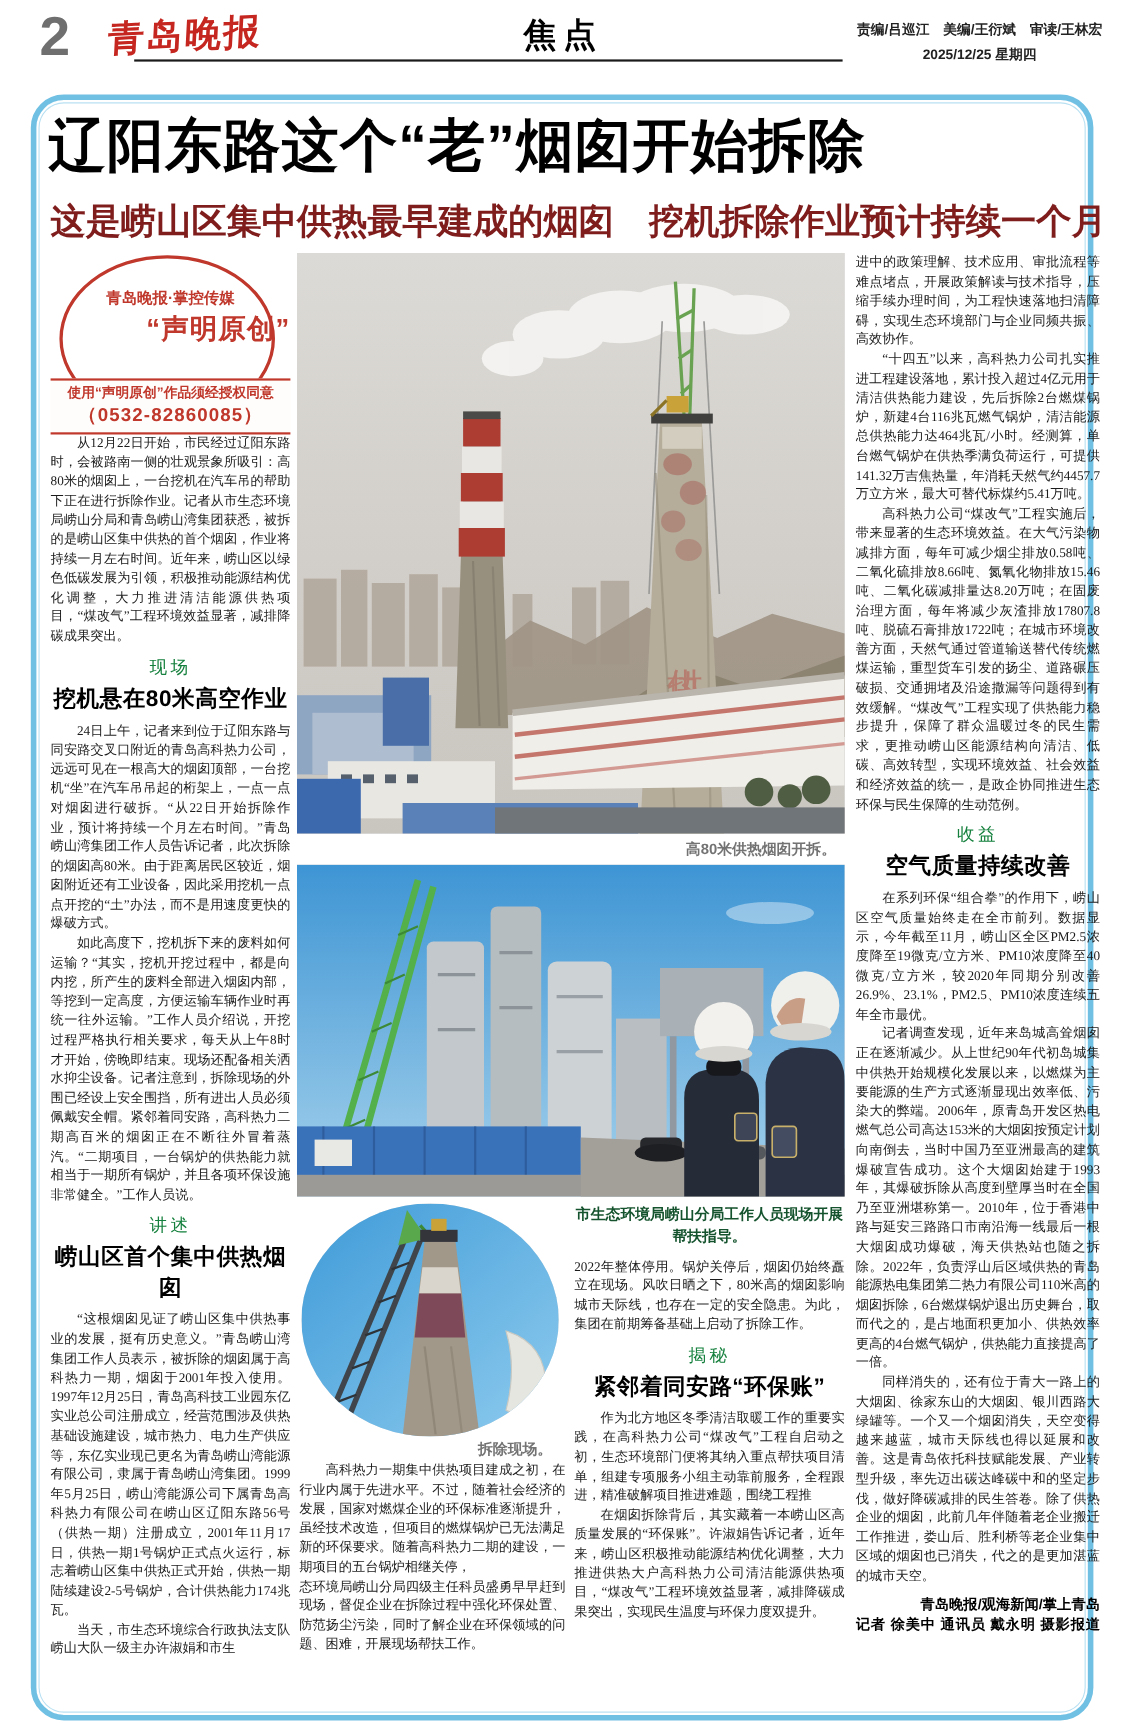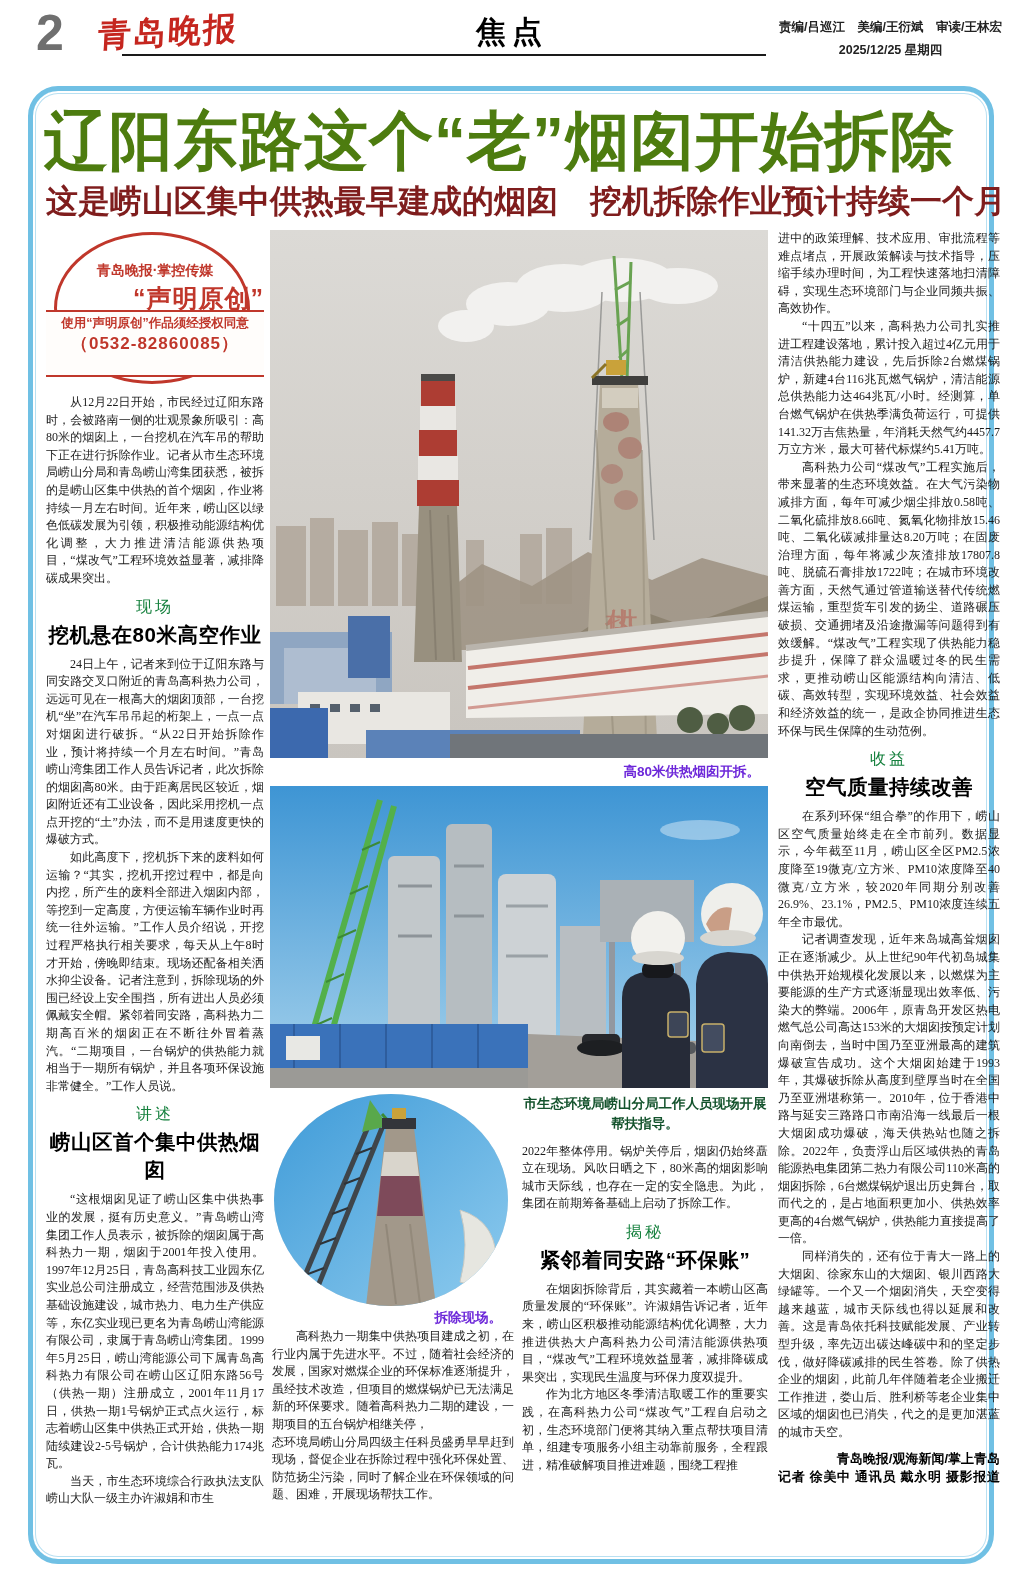--- a/index.html
+++ b/index.html
@@ -12,21 +12,21 @@
             transform:rotate(-3deg) skewX(-6deg);letter-spacing:2px;}
   .header-rule{position:absolute;left:122px;top:54px;width:644px;height:2px;background:#1a1a1a;}
   .section-title{position:absolute;left:0;top:12px;width:1024px;text-align:center;font-size:30px;
             font-weight:900;color:#000;font-family:"Liberation Sans",sans-serif;letter-spacing:6px;}
   .credits{position:absolute;right:22px;top:16px;text-align:center;font-size:12.5px;font-weight:bold;
             color:#222;font-family:"Liberation Sans",sans-serif;line-height:1.85;}
   
   .frame{position:absolute;left:28px;top:86px;width:956px;height:1468px;border:5px solid #70c0e4;
          border-radius:30px;background:#fff;box-shadow:inset 0 0 0 2px #ffffff, inset 0 0 0 3px #b8e0f2;}
   
-  .headline{position:absolute;left:44px;top:98px;width:946px;font-size:64px;font-weight:900;color:#4d7c0f;
+  .headline{position:absolute;left:44px;top:98px;width:946px;font-size:52px;font-weight:900;color:#000000;
             font-family:"Liberation Sans",sans-serif;white-space:nowrap;letter-spacing:1px;}
   .subheadline{position:absolute;left:46px;top:180px;width:940px;font-size:32px;font-weight:800;color:#7f1d1d;
             font-family:"Liberation Sans",sans-serif;white-space:nowrap;}
   
   .col{position:absolute;overflow:hidden;}
   .col-left{left:46px;top:230px;width:218px;height:1322px;}
   .col-mid-left{left:272px;top:1328px;width:242px;height:226px;}
   .col-mid-right{left:522px;top:1094px;width:246px;height:460px;}
   .col-right{left:778px;top:230px;width:222px;height:1324px;}
   .bp{font-size:12px;line-height:17.6px;text-align:justify;text-indent:2em;color:#1b1b1b;margin:0;}
@@ -35,31 +35,31 @@
   .sec .kicker{display:block;font-size:16px;letter-spacing:3px;color:#15803d;margin-bottom:3px;}
   .sec .title{display:block;font-size:20.5px;font-weight:900;color:#000;letter-spacing:0.5px;
               font-family:"Liberation Sans",sans-serif;}
   
   .stamp{position:relative;height:150px;margin:2px 0 12px;}
   .stamp-ellipse{position:absolute;left:8px;top:0;width:190px;height:146px;border:3px solid #c0372b;border-radius:50%;}
   .stamp-brand{position:absolute;left:0;width:100%;top:30px;text-align:center;color:#c0372b;font-weight:bold;
                font-size:14px;font-family:"Liberation Sans",sans-serif;}
   .stamp-claim{position:absolute;left:0;width:100%;top:50px;text-align:right;color:#c0372b;font-weight:900;
                font-size:25px;letter-spacing:1px;font-family:"Liberation Sans",sans-serif;}
-  .stamp-box{position:absolute;left:-6px;right:-6px;top:78px;background:#fffdfb;border:2.5px solid #c0372b;
-             text-align:center;padding:3px 0 20px;}
+  .stamp-box{position:absolute;left:-6px;right:-6px;top:112px;background:#fffdfb;border:2.5px solid #c0372b;
+             text-align:center;padding:3px 0 4px;}
   .stamp-notice{font-size:12.5px;font-weight:bold;color:#c0372b;font-family:"Liberation Sans",sans-serif;}
   .stamp-phone{font-size:17px;font-weight:bold;color:#c0372b;letter-spacing:1px;font-family:"Liberation Sans",sans-serif;}
   
   .photo{position:absolute;overflow:hidden;background:#ddd;}
   .photo svg{display:block;}
   .photo1{left:270px;top:230px;width:498px;height:528px;}
   .photo2{left:270px;top:786px;width:498px;height:302px;}
   .photo3{left:274px;top:1094px;width:234px;height:212px;border-radius:50%;}
-  .caption{position:absolute;font-size:13.5px;font-weight:bold;color:#6d28d9;
+  .caption{position:absolute;font-size:13.5px;font-weight:bold;color:#737373;
            font-family:"Liberation Sans",sans-serif;line-height:1.5;}
   .cap1{left:270px;top:762px;width:490px;text-align:right;}
   .cap2{text-align:center;margin:0 0 8px;font-size:13.5px;font-weight:bold;
         font-family:"Liberation Sans",sans-serif;line-height:1.5;color:#14532d;}
   .cap3{left:274px;top:1308px;width:228px;text-align:right;}
   
   .byline1{font-size:13px;font-weight:bold;font-family:"Liberation Sans",sans-serif;text-align:right;
            margin-top:8px;color:#000;}
   .byline2{font-size:13px;font-weight:bold;font-family:"Liberation Sans",sans-serif;text-align:justify;
            text-align-last:justify;color:#000;}
@@ -310,22 +310,22 @@
     <p class="bp noind">态环境局崂山分局四级主任科员盛勇早早赶到现场，督促企业在拆除过程中强化环保处置、防范扬尘污染，同时了解企业在环保领域的问题、困难，开展现场帮扶工作。</p>
   </div>
 
   <div class="col col-mid-right">
     <div class="cap2">市生态环境局崂山分局工作人员现场开展帮扶指导。</div>
     <p class="bp noind">2022年整体停用。锅炉关停后，烟囱仍始终矗立在现场。风吹日晒之下，80米高的烟囱影响城市天际线，也存在一定的安全隐患。为此，集团在前期筹备基础上启动了拆除工作。</p>
     <div class="sec">
       <span class="kicker">揭秘</span>
       <span class="title">紧邻着同安路“环保账”</span>
     </div>
+    <p class="bp">作为北方地区冬季清洁取暖工作的重要实践，在高科热力公司“煤改气”工程自启动之初，生态环境部门便将其纳入重点帮扶项目清单，组建专项服务小组主动靠前服务，全程跟进，精准破解项目推进难题，围绕工程推</p>
     <p class="bp">在烟囱拆除背后，其实藏着一本崂山区高质量发展的“环保账”。许淑娟告诉记者，近年来，崂山区积极推动能源结构优化调整，大力推进供热大户高科热力公司清洁能源供热项目，“煤改气”工程环境效益显著，减排降碳成果突出，实现民生温度与环保力度双提升。</p>
-    <p class="bp">作为北方地区冬季清洁取暖工作的重要实践，在高科热力公司“煤改气”工程自启动之初，生态环境部门便将其纳入重点帮扶项目清单，组建专项服务小组主动靠前服务，全程跟进，精准破解项目推进难题，围绕工程推</p>
   </div>
 
   <div class="col col-right">
     <p class="bp noind">进中的政策理解、技术应用、审批流程等难点堵点，开展政策解读与技术指导，压缩手续办理时间，为工程快速落地扫清障碍，实现生态环境部门与企业同频共振、高效协作。</p>
     <p class="bp">“十四五”以来，高科热力公司扎实推进工程建设落地，累计投入超过4亿元用于清洁供热能力建设，先后拆除2台燃煤锅炉，新建4台116兆瓦燃气锅炉，清洁能源总供热能力达464兆瓦/小时。经测算，单台燃气锅炉在供热季满负荷运行，可提供141.32万吉焦热量，年消耗天然气约4457.7万立方米，最大可替代标煤约5.41万吨。</p>
     <p class="bp">高科热力公司“煤改气”工程实施后，带来显著的生态环境效益。在大气污染物减排方面，每年可减少烟尘排放0.58吨、二氧化硫排放8.66吨、氮氧化物排放15.46吨、二氧化碳减排量达8.20万吨；在固废治理方面，每年将减少灰渣排放17807.8吨、脱硫石膏排放1722吨；在城市环境改善方面，天然气通过管道输送替代传统燃煤运输，重型货车引发的扬尘、道路碾压破损、交通拥堵及沿途撒漏等问题得到有效缓解。“煤改气”工程实现了供热能力稳步提升，保障了群众温暖过冬的民生需求，更推动崂山区能源结构向清洁、低碳、高效转型，实现环境效益、社会效益和经济效益的统一，是政企协同推进生态环保与民生保障的生动范例。</p>
     <div class="sec">
       <span class="kicker">收益</span>
       <span class="title">空气质量持续改善</span>
     </div>

